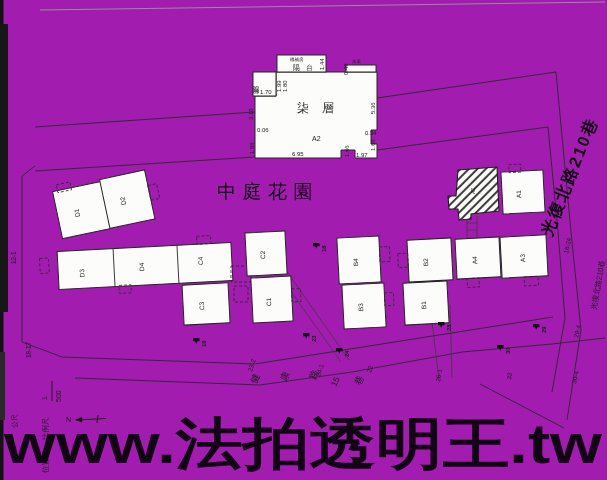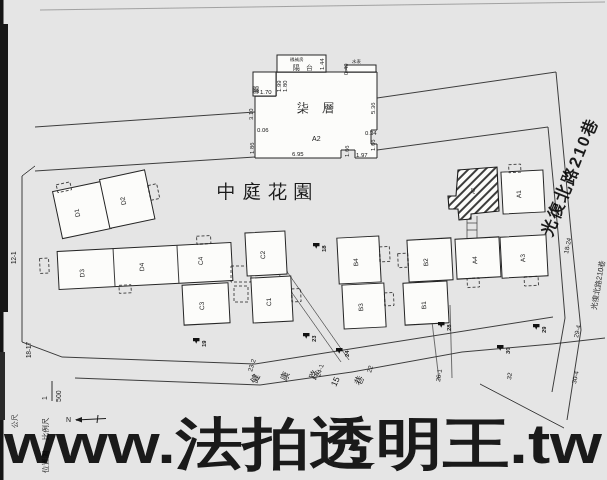--- a/index.html
+++ b/index.html
@@ -1,16 +1,16 @@
 <!DOCTYPE html>
 <html><head>
 <meta charset="utf-8">
 <style>
   html,body{margin:0;padding:0;background:#ffffff;}
-  .page{position:relative;width:607px;height:480px;background:#e5e5e5;overflow:hidden;
+  .page{position:relative;width:607px;height:480px;background:#a21caf;overflow:hidden;
         font-family:"Liberation Sans",sans-serif;}
   svg{position:absolute;left:0;top:0;}
   svg text{font-family:"Liberation Sans",sans-serif;fill:#1c1c1c;}
   .ln{fill:none;stroke:#2a2a2a;stroke-width:0.9;}
   .thin{fill:none;stroke:#3a3a3a;stroke-width:0.7;}
   .bld{fill:#fcfcfa;stroke:#262626;stroke-width:1;}
   .dsh{fill:none;stroke:#2a2a2a;stroke-width:0.8;stroke-dasharray:3 2;}
   .dim{font-size:6px;}
   .tiny{font-size:4.5px;}
   .blab{font-size:6.5px;}

